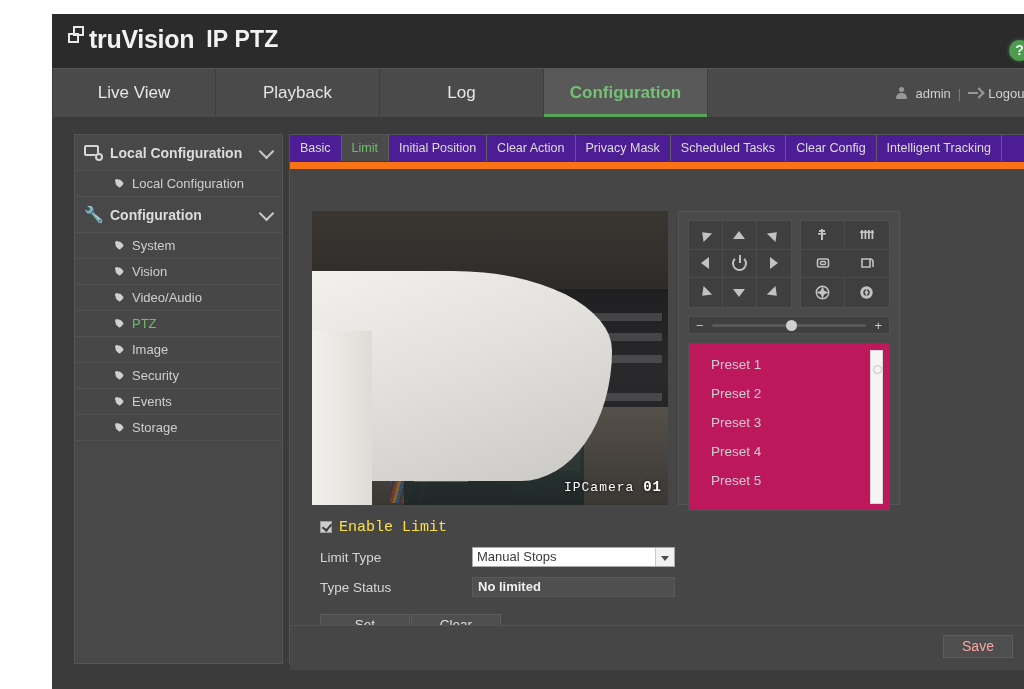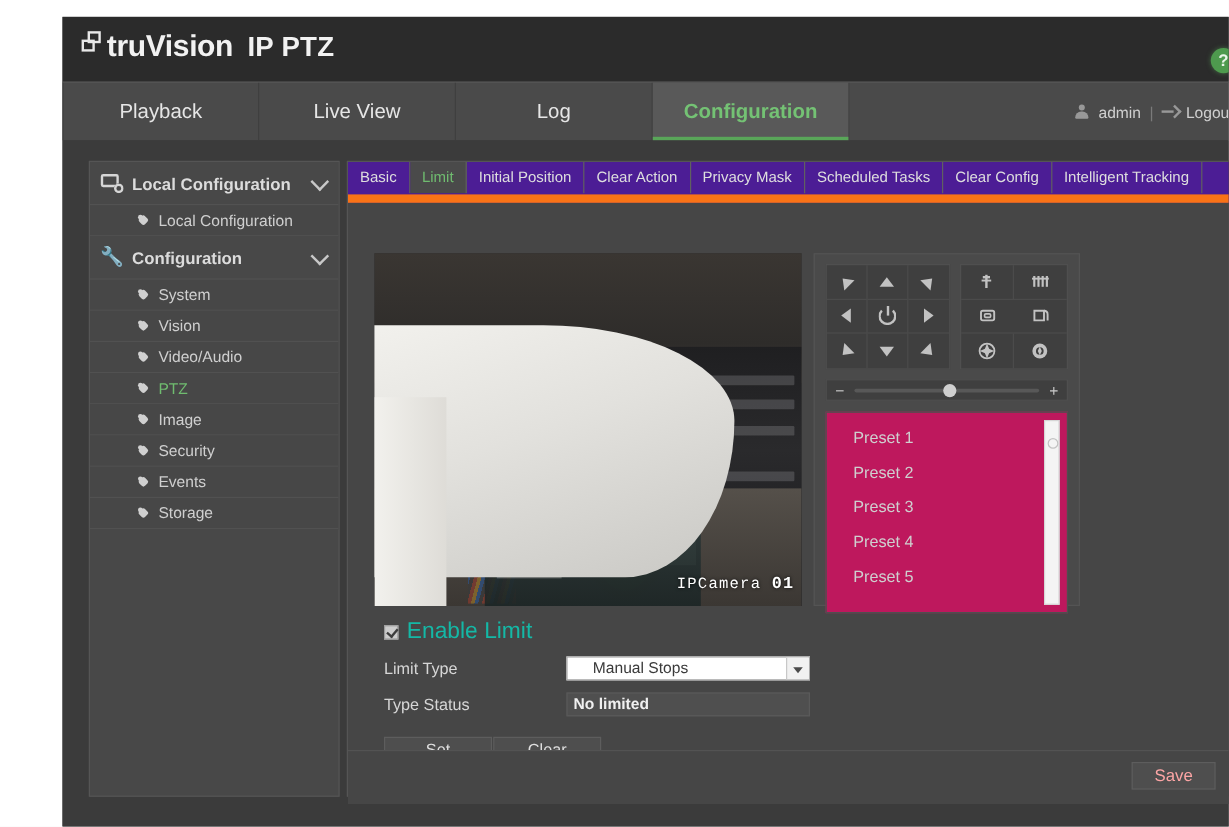--- a/index.html
+++ b/index.html
@@ -536,21 +536,21 @@
   }
   .chk:after {
     content:"";
     position:absolute;
     left:3px; top:0px;
     width:4px; height:7px;
     border-right:2px solid #3d3d3d;
     border-bottom:2px solid #3d3d3d;
     transform: rotate(40deg);
   }
-  .chk-label { color:#14b8a6; font-size:19px; }
+  .chk-label { color:#fde047; font-size:15px;font-family:Liberation Mono, monospace; }
 
   .frow {
     display:flex;
     align-items:center;
     margin-top: 10px;
   }
   .flabel {
     width: 152px;
     color:#d6d6d6;
     font-size:13.5px;
@@ -558,21 +558,21 @@
   .fselect {
     width: 203px;
     height: 20px;
     background:#ffffff;
     border:1px solid #a9a9a9;
     box-sizing:border-box;
     position:relative;
     color:#3a3a3a;
     font-size:13px;
     line-height:18px;
-    padding-left:21px;
+    padding-left:4px;
   }
   .fselect .cap {
     position:absolute;
     right:0; top:0; bottom:0;
     width:18px;
     border-left:1px solid #c8c8c8;
     background:#f1f1f1;
   }
   .fselect .cap:after {
     content:"";
@@ -643,22 +643,22 @@
           <i class="a"></i>
             <i class="b"></i>
         </span>
         <span class="brand-text"><span>tru</span><span class="sub">Vision</span></span>
         <span class="brand-model">IP PTZ</span>
       </div>
       <div class="help-btn">?</div>
     </div>
 
     <div class="navbar">
+      <div class="nav-tab">Live View</div>
       <div class="nav-tab">Playback</div>
-      <div class="nav-tab">Live View</div>
       <div class="nav-tab">Log</div>
       <div class="nav-tab active">Configuration</div>
       <div class="nav-right">
         <span class="mini-icon user"></span>
         <span>admin</span>
         <span class="nav-sep">|</span>
         <span class="mini-icon logout"></span>
         <span>Logout</span>
       </div>
     </div>

